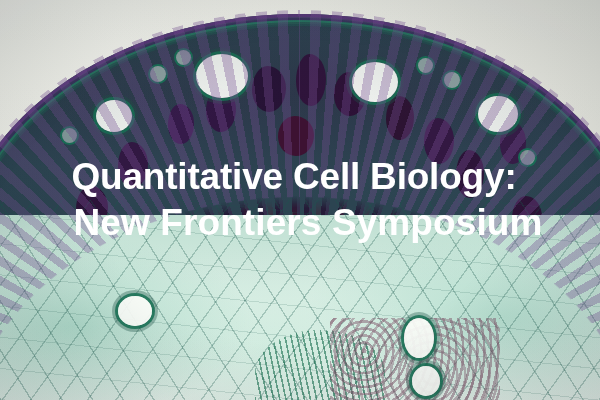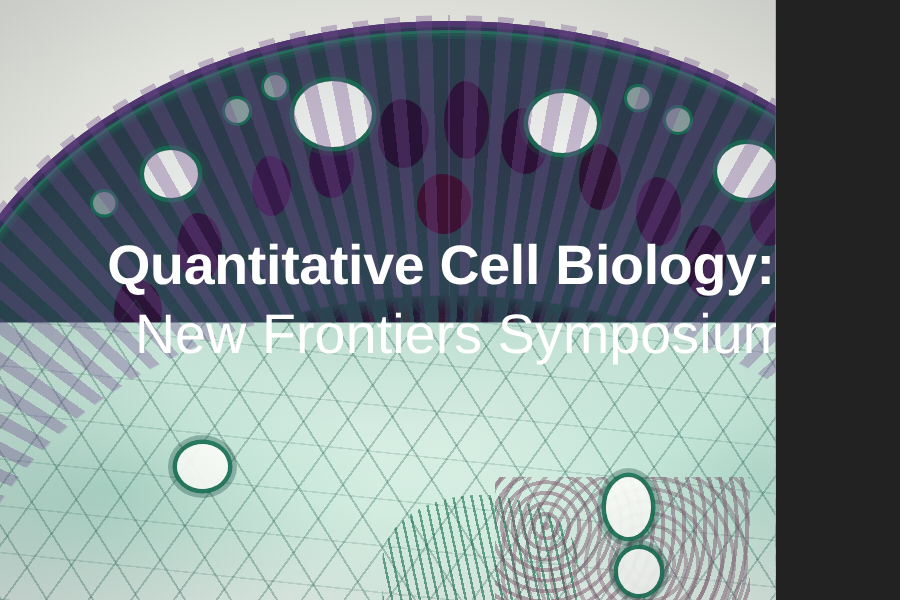--- a/index.html
+++ b/index.html
@@ -1,19 +1,19 @@
 <!DOCTYPE html>
 <html><head>
 <meta charset="utf-8">
 <title>Quantitative Cell Biology: New Frontiers Symposium</title>
 <style>
   html,body{margin:0;padding:0;background:#222;}
   .banner{
     position:relative;
-    width:517px;height:400px;
+    width:600px;height:400px;
     overflow:hidden;
     font-family:"Liberation Sans","DejaVu Sans",sans-serif;
     background:#f2f2ec;
   }
   .layer{position:absolute;top:0;left:0;width:600px;height:400px;}
 
   
   .paper{
     background:
       radial-gradient(circle at 20% 10%, #fbfbf4 0%, #f0f0e8 60%, #ecece4 100%);
@@ -146,21 +146,21 @@
     line-height:1.0;
   }
   .title-line1{
     display:block;
     font-size:37px;font-weight:700;letter-spacing:-.2px;
     margin:0 0 0 -12px;
     padding-top:8px;
   }
   .title-line2{
     display:block;
-    font-size:37px;font-weight:400;letter-spacing:.1px;
+    font-size:37px;font-weight:700;letter-spacing:.1px;
     margin:9px 0 0 16px;
   }
 </style>
 </head>
 <body>
 
 <div class="banner">
 
   <div class="layer paper"></div>
 

